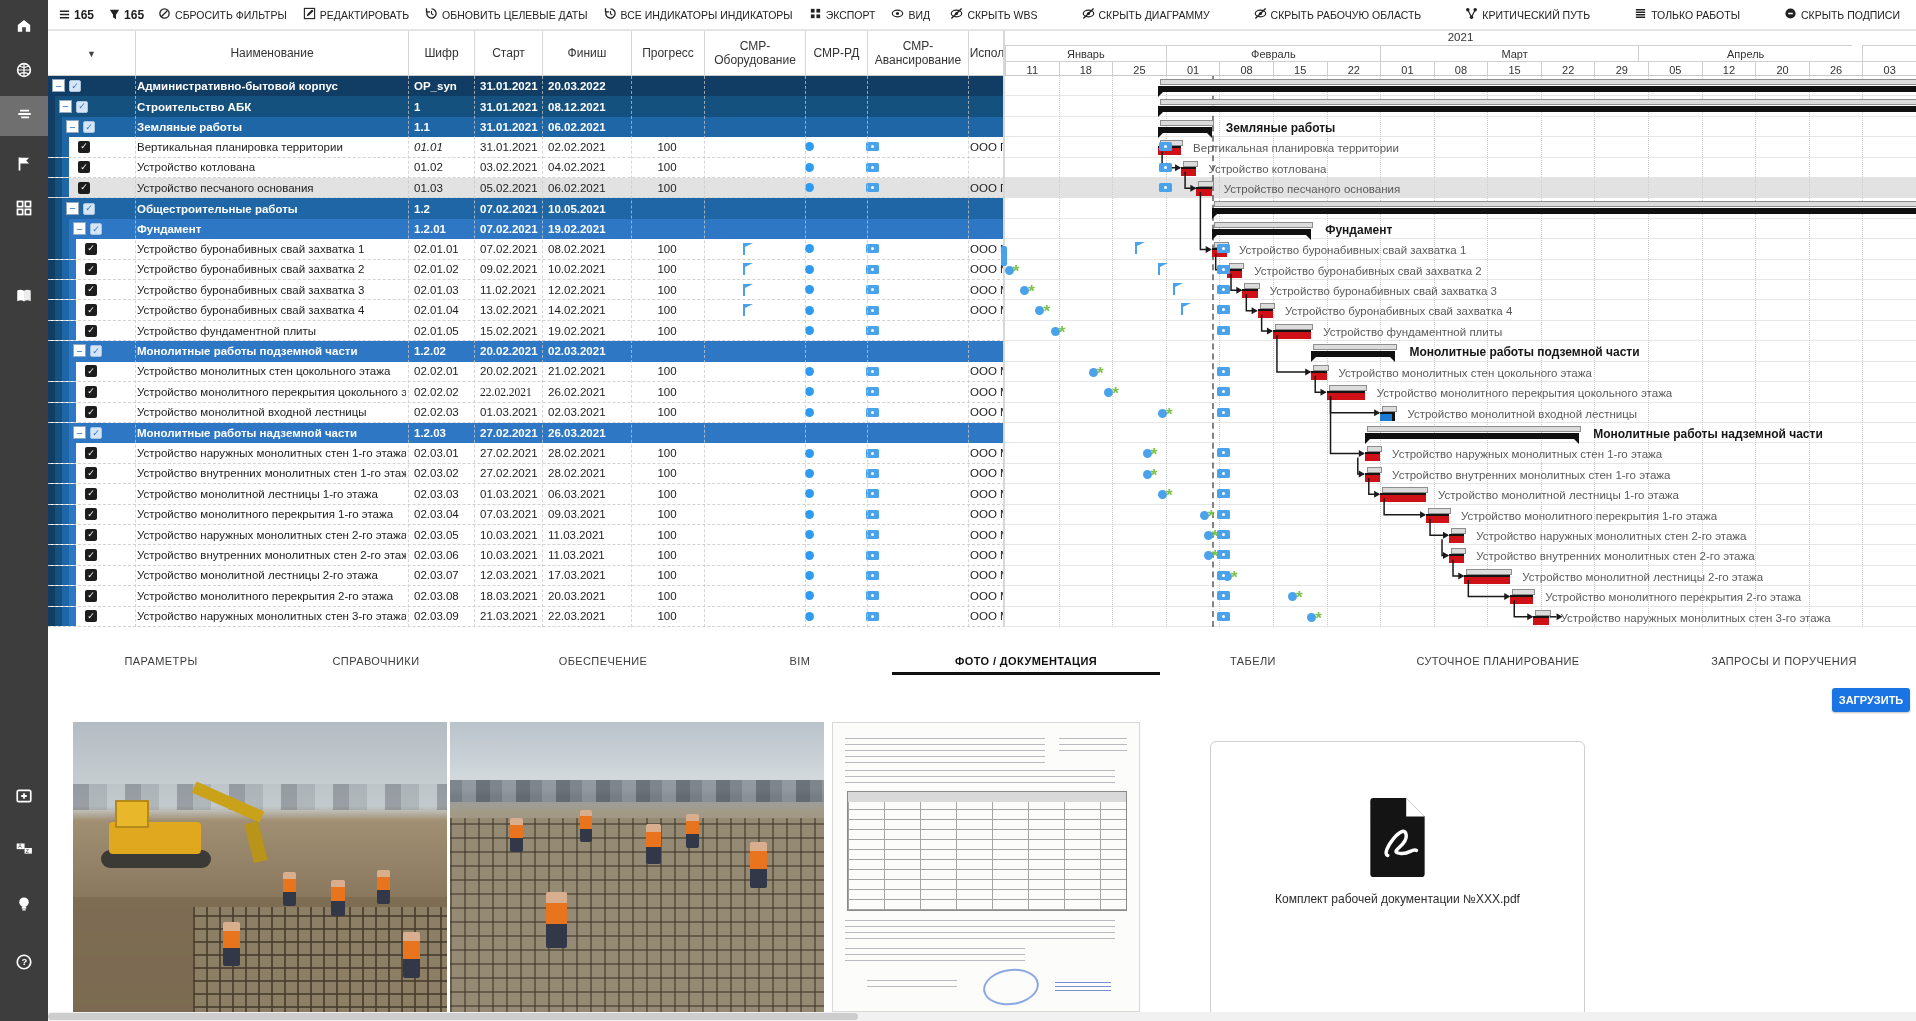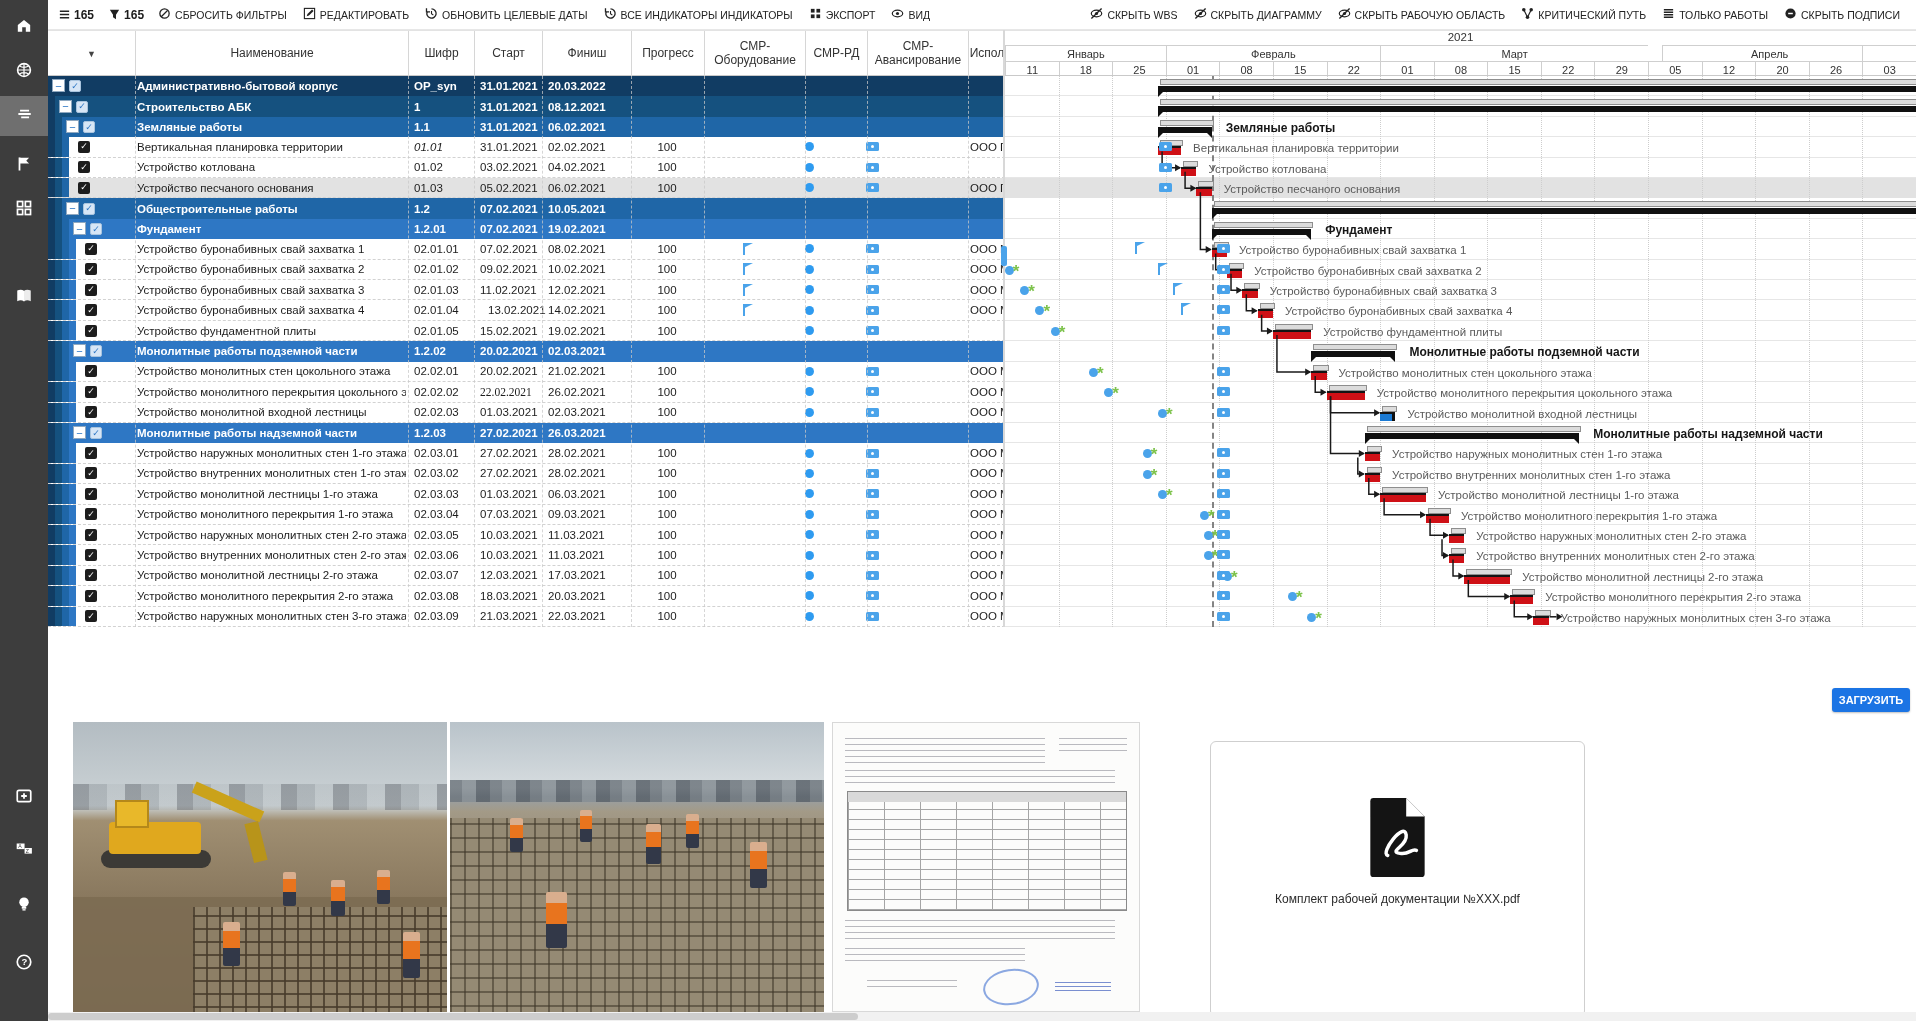--- a/index.html
+++ b/index.html
@@ -9,21 +9,21 @@
   .sidebar{position:absolute;left:0;top:0;width:48px;height:1021px;background:#3d3d3d;}
   .sb-item{position:absolute;left:0;width:48px;height:40px;display:flex;align-items:center;justify-content:center;cursor:pointer;}
   .sb-item.active{background:#6f6f6f;}
   .sb-item svg{width:20px;height:20px;}
   
   .toolbar{position:absolute;left:48px;top:0;width:1868px;height:30px;background:#fff;border-bottom:1px solid #e7e7e7;
            display:flex;align-items:center;padding:0 0 0 10px;box-sizing:border-box;white-space:nowrap;overflow:hidden;}
   .tbtn{display:inline-flex;align-items:center;gap:4px;margin-right:16px;font-size:10.5px;color:#222;cursor:pointer;flex:0 0 auto;}
   .tbtn svg{width:13px;height:13px;}
   .tcount{font-size:12px;font-weight:bold;margin-right:14px;display:inline-flex;align-items:center;gap:3px;}
-  .tb-right{margin-left:auto;display:flex;align-items:center;}
+  .tb-right{margin-left:auto;display:flex;align-items:center;gap:28px;}
   
   .thead{position:absolute;left:48px;top:30px;width:957px;height:46px;background:#fff;box-sizing:border-box;
          border-bottom:1px solid #c9c9c9;border-top:1px solid #e3e3e3;}
   .thcell{position:absolute;top:0;height:46px;display:flex;align-items:center;justify-content:center;text-align:center;
           font-size:12px;color:#333;border-left:1px solid #d6d6d6;box-sizing:border-box;line-height:1.15;}
   .tbody{position:absolute;left:48px;top:76px;width:957px;height:551px;overflow:hidden;}
   .trow{position:relative;width:957px;box-sizing:border-box;}
   .trow.task{border-bottom:1px dashed #d2d2d2;background:#fff;}
   .trow.sel{background:#e2e2e2;}
   .strip{position:absolute;top:0;bottom:0;width:7px;}
@@ -294,21 +294,21 @@
       <div class="gweek" style="left: 160.765px; top: 30px; width: 53.5882px;">01</div>
       <div class="gweek" style="left: 214.353px; top: 30px; width: 53.5882px;">08</div>
       <div class="gweek" style="left: 267.941px; top: 30px; width: 53.5882px;">15</div>
       <div class="gweek" style="left: 321.529px; top: 30px; width: 53.5882px;">22</div>
       <div class="gmonth" style="left: 375.118px; top: 14px; width: 267.941px;">Март</div>
       <div class="gweek" style="left: 375.118px; top: 30px; width: 53.5882px;">01</div>
       <div class="gweek" style="left: 428.706px; top: 30px; width: 53.5882px;">08</div>
       <div class="gweek" style="left: 482.294px; top: 30px; width: 53.5882px;">15</div>
       <div class="gweek" style="left: 535.882px; top: 30px; width: 53.5882px;">22</div>
       <div class="gweek" style="left: 589.471px; top: 30px; width: 53.5882px;">29</div>
-      <div class="gmonth" style="left: 657px; top: 14px; width: 214.353px;">Апрель</div>
+      <div class="gmonth" style="left: 633px; top: 14px; width: 214.353px;">Апрель</div>
       <div class="gweek" style="left: 643.059px; top: 30px; width: 53.5882px;">05</div>
       <div class="gweek" style="left: 696.647px; top: 30px; width: 53.5882px;">12</div>
       <div class="gweek" style="left: 750.235px; top: 30px; width: 53.5882px;">20</div>
       <div class="gweek" style="left: 803.824px; top: 30px; width: 53.5882px;">26</div>
       <div class="gmonth" style="left: 857.412px; top: 14px; width: 53.5882px;"></div>
       <div class="gweek" style="left: 857.412px; top: 30px; width: 53.5882px;">03</div>
     </div>
   <div class="tbody" id="tbody">
       <div class="trow grp" style="height: 20.4074px; background: rgb(17, 60, 99);">
         <div class="expbox" style="left: 4px;">−</div>
@@ -448,21 +448,21 @@
         <div class="cell" style="left: 922px; width: 35px;">ООО М</div>
       </div>
       <div class="trow task" style="height: 20.4074px;">
         <div class="strip" style="left: 0px; background: rgb(17, 60, 99);"></div>
         <div class="strip" style="left: 7px; background: rgb(21, 81, 127);"></div>
         <div class="strip" style="left: 14px; background: rgb(31, 102, 167);"></div>
         <div class="strip" style="left: 21px; background: rgb(46, 119, 196);"></div>
         <div class="cbx t" style="left: 37px;">✓</div>
         <div class="cell cname" style="left: 89px; width: 269px;">Устройство буронабивных свай захватка 4</div>
         <div class="cell" style="left: 366px; width: 60px;">02.01.04</div>
-        <div class="cell" style="left: 432px; width: 64px; margin-left: 8px;">13.02.2021</div>
+        <div class="cell" style="left: 432px; width: 64px;">13.02.2021</div>
         <div class="cell" style="left: 500px; width: 78px;">14.02.2021</div>
         <div class="cell" style="left: 599px; width: 40px; justify-content: center;">100</div>
         <div class="tflag" style="left: 695px;"></div>
         <div class="rddot" style="left: 757px;"></div>
         <div class="money" style="left: 818px;"></div>
         <div class="cell" style="left: 922px; width: 35px;">ООО М</div>
       </div>
       <div class="trow task" style="height: 20.4074px;">
         <div class="strip" style="left: 0px; background: rgb(17, 60, 99);"></div>
         <div class="strip" style="left: 7px; background: rgb(21, 81, 127);"></div>
@@ -891,20 +891,31 @@
       <div class="gmoney" style="left: 211.946px; top: 413.148px;"></div>
       <div class="gmoney" style="left: 211.946px; top: 433.556px;"></div>
       <div class="gmoney" style="left: 211.946px; top: 453.963px;"></div>
       <div class="gmoney" style="left: 211.946px; top: 474.37px;"></div>
       <div class="gmoney" style="left: 211.946px; top: 494.778px;"></div>
       <div class="gmoney" style="left: 211.946px; top: 515.185px;"></div>
       <div class="gmoney" style="left: 211.946px; top: 535.593px;"></div>
     </div>
   <div class="splitter"></div>
   <div class="split-handle"></div>
+  <div class="tabbar" id="tabbar">
+      <div class="tab" style="left: 113px;">ПАРАМЕТРЫ</div>
+      <div class="tab" style="left: 328px;">СПРАВОЧНИКИ</div>
+      <div class="tab" style="left: 555px;">ОБЕСПЕЧЕНИЕ</div>
+      <div class="tab" style="left: 752px;">BIM</div>
+      <div class="tab active" style="left: 978px;">ФОТО / ДОКУМЕНТАЦИЯ</div>
+      <div class="tab-underline" style="left: 978px; width: 268px;"></div>
+      <div class="tab" style="left: 1205px;">ТАБЕЛИ</div>
+      <div class="tab" style="left: 1450px;">СУТОЧНОЕ ПЛАНИРОВАНИЕ</div>
+      <div class="tab" style="left: 1736px;">ЗАПРОСЫ И ПОРУЧЕНИЯ</div>
+    </div>
   <div class="content" id="content">
     <button class="upload">ЗАГРУЗИТЬ</button>
     <div class="photo" id="photo1" style="left: 25px; background: linear-gradient(rgb(179, 188, 194) 0%, rgb(204, 211, 214) 28%, rgb(160, 143, 114) 33%, rgb(138, 121, 95) 58%, rgb(111, 95, 73) 100%);">
         <div class="ph-el" style="left: 0px; top: 62px; width: 374px; height: 26px; background: repeating-linear-gradient(90deg, rgba(90, 95, 102, 0.45) 0px, rgba(90, 95, 102, 0.45) 16px, rgba(125, 132, 138, 0.35) 16px, rgba(125, 132, 138, 0.35) 34px, rgba(160, 166, 170, 0.2) 34px, rgba(160, 166, 170, 0.2) 52px);"></div>
         <div class="ph-el" style="left: 28px; top: 128px; width: 110px; height: 18px; background: rgb(60, 58, 54); border-radius: 9px;"></div>
         <div class="ph-el" style="left: 36px; top: 100px; width: 92px; height: 32px; background: rgb(224, 168, 30); border-radius: 4px;"></div>
         <div class="ph-el" style="left: 42px; top: 78px; width: 34px; height: 28px; background: rgb(232, 184, 42); border: 2px solid rgb(180, 136, 26); box-sizing: border-box;"></div>
         <div class="ph-el" style="left: 118px; top: 74px; width: 74px; height: 12px; background: rgb(202, 162, 26); transform: rotate(24deg);"></div>
         <div class="ph-el" style="left: 176px; top: 100px; width: 14px; height: 40px; background: rgb(184, 148, 26); transform: rotate(-14deg);"></div>
         <div class="ph-el" style="left: 0px; top: 175px; width: 374px; height: 124px; background: rgb(124, 108, 82); opacity: 0.9;"></div>

